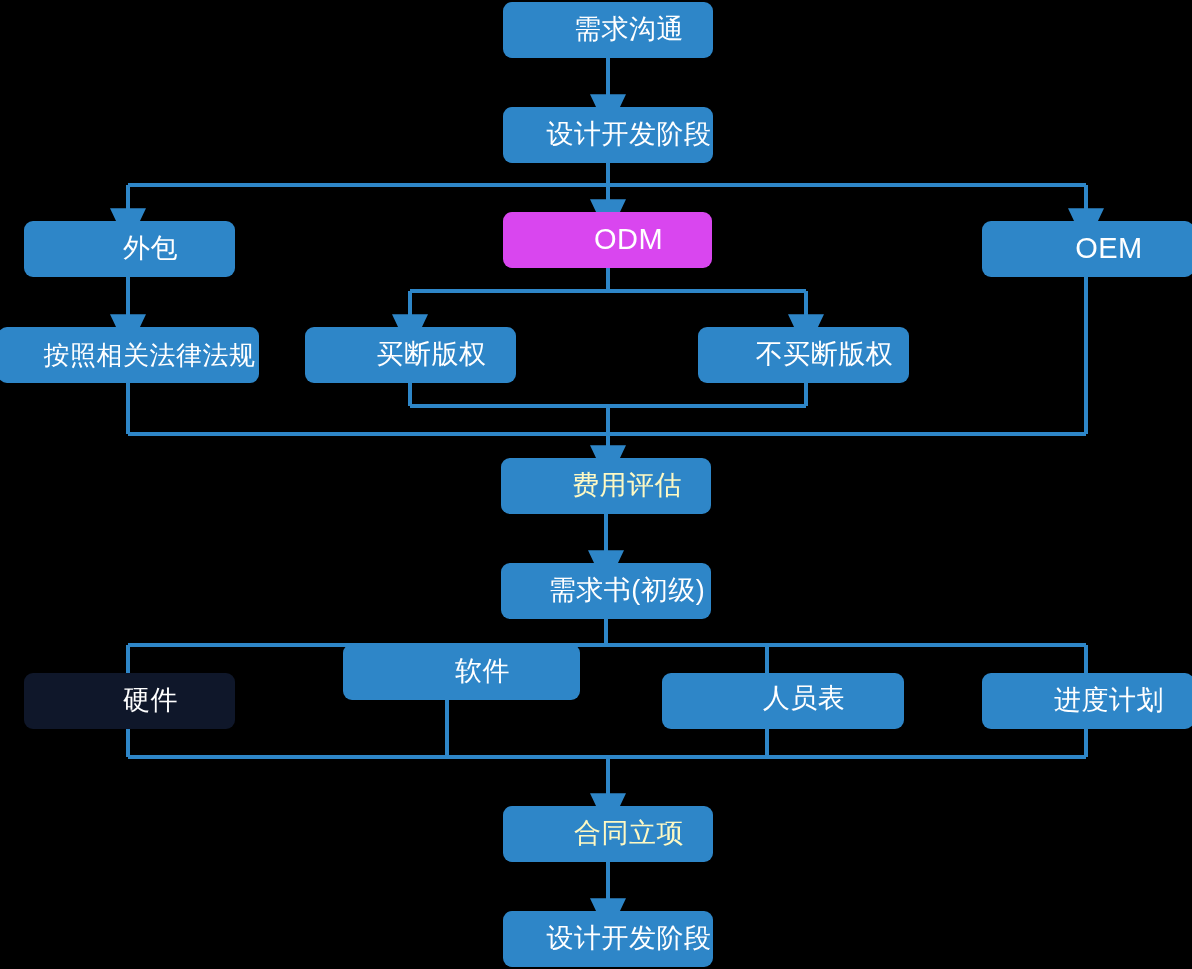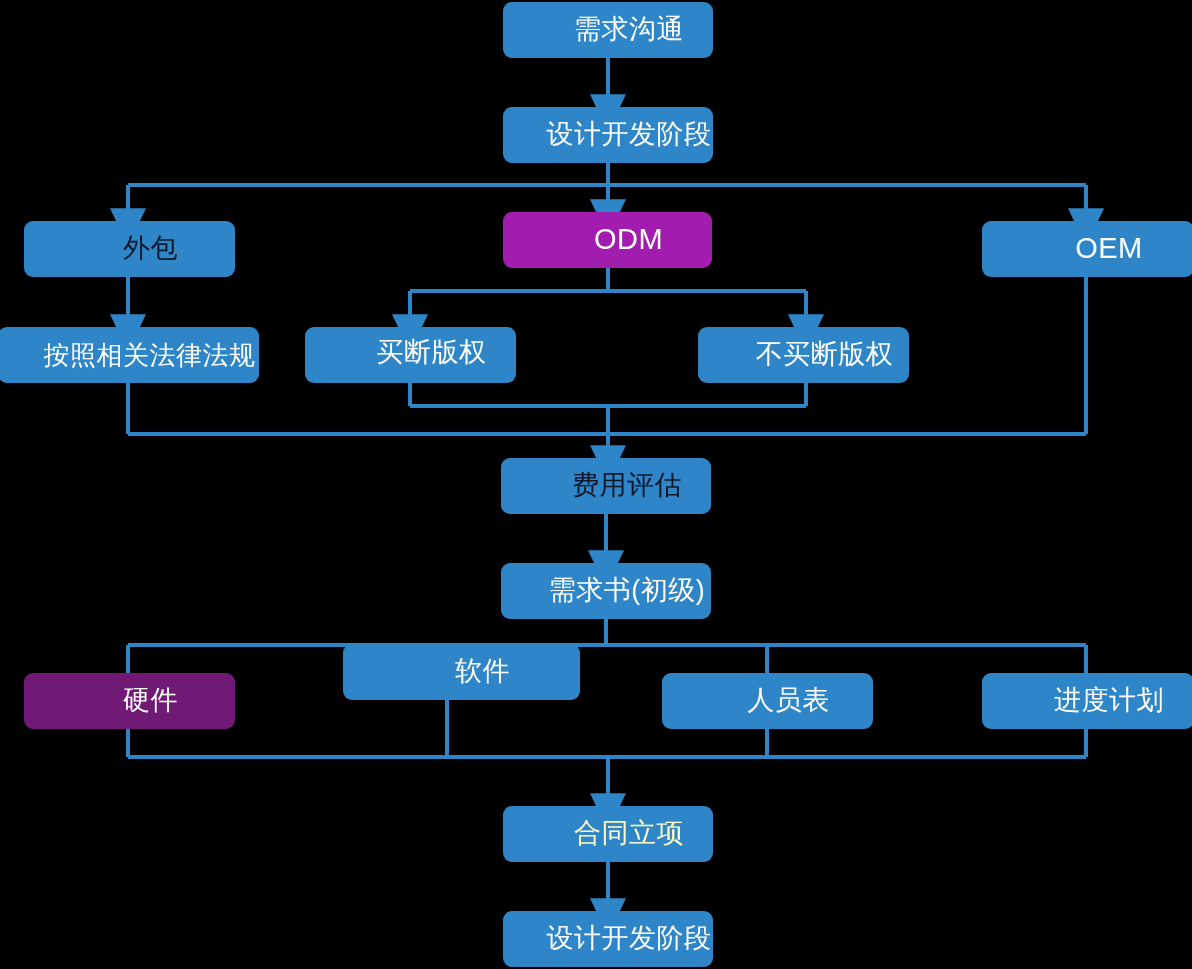--- a/index.html
+++ b/index.html
@@ -100,29 +100,29 @@
       <path d="M128,757 L1086,757"></path>
       <path d="M608,757 L608,798" marker-end="url(#arw)"></path>
 
       <path d="M608,862 L608,903" marker-end="url(#arw)"></path>
     </g>
   </svg>
 
   <div id="node-layer">
     <div class="node cn" style="left: 503px; top: 2px; width: 210px; height: 56px; background: rgb(46, 134, 200); color: rgb(255, 255, 255);">需求沟通</div>
     <div class="node cn" style="left: 503px; top: 107px; width: 210px; height: 56px; background: rgb(46, 134, 200); color: rgb(255, 255, 255);">设计开发阶段</div>
-    <div class="node cn" style="left: 24px; top: 221px; width: 211px; height: 56px; background: rgb(46, 134, 200); color: #0f172a;">外包</div>
-    <div class="node lat" style="left: 503px; top: 212px; width: 209px; height: 56px; background: #a21caf; color: rgb(255, 255, 255);">ODM</div>
+    <div class="node cn" style="left: 24px; top: 221px; width: 211px; height: 56px; background: rgb(46, 134, 200); color: #ffffff;">外包</div>
+    <div class="node lat" style="left: 503px; top: 212px; width: 209px; height: 56px; background: #d946ef; color: rgb(255, 255, 255);">ODM</div>
     <div class="node lat" style="left: 982px; top: 221px; width: 212px; height: 56px; background: rgb(46, 134, 200); color: rgb(255, 255, 255);">OEM</div>
     <div class="node wide" style="left: -2px; top: 327px; width: 261px; height: 56px; background: rgb(46, 134, 200); color: rgb(255, 255, 255);">按照相关法律法规</div>
-    <div class="node cn" style="left: 305px; top: 327px; width: 211px; height: 56px; background: rgb(46, 134, 200); color: rgb(255, 255, 255); font-family: Liberation Mono, monospace;">买断版权</div>
+    <div class="node cn" style="left: 305px; top: 327px; width: 211px; height: 56px; background: rgb(46, 134, 200); color: rgb(255, 255, 255);">买断版权</div>
     <div class="node cn" style="left: 698px; top: 327px; width: 211px; height: 56px; background: rgb(46, 134, 200); color: rgb(255, 255, 255);">不买断版权</div>
-    <div class="node cn" style="left: 501px; top: 458px; width: 210px; height: 56px; background: rgb(46, 134, 200); color: #0f172a;">费用评估</div>
+    <div class="node cn" style="left: 501px; top: 458px; width: 210px; height: 56px; background: rgb(46, 134, 200); color: #fef9c3;">费用评估</div>
     <div class="node cn" style="left: 501px; top: 563px; width: 210px; height: 56px; background: rgb(46, 134, 200); color: #ffffff;">需求书(初级)</div>
-    <div class="node cn" style="left: 24px; top: 673px; width: 211px; height: 56px; background: #701a75; color: rgb(255, 255, 255);">硬件</div>
+    <div class="node cn" style="left: 24px; top: 673px; width: 211px; height: 56px; background: #0f172a; color: rgb(255, 255, 255);">硬件</div>
     <div class="node cn" style="left: 343px; top: 644px; width: 237px; height: 56px; background: rgb(46, 134, 200); color: rgb(255, 255, 255);">软件</div>
-    <div class="node cn" style="left: 662px; top: 673px; width: 211px; height: 56px; background: rgb(46, 134, 200); color: rgb(255, 255, 255);">人员表</div>
+    <div class="node cn" style="left: 662px; top: 673px; width: 242px; height: 56px; background: rgb(46, 134, 200); color: rgb(255, 255, 255); font-family: Liberation Mono, monospace;">人员表</div>
     <div class="node cn" style="left: 982px; top: 673px; width: 212px; height: 56px; background: rgb(46, 134, 200); color: rgb(255, 255, 255);">进度计划</div>
     <div class="node cn" style="left: 503px; top: 806px; width: 210px; height: 56px; background: rgb(46, 134, 200); color: #fef9c3;">合同立项</div>
     <div class="node cn" style="left: 503px; top: 911px; width: 210px; height: 56px; background: rgb(46, 134, 200); color: rgb(255, 255, 255);">设计开发阶段</div>
   </div>
 
 </div>
 
 </body></html>

